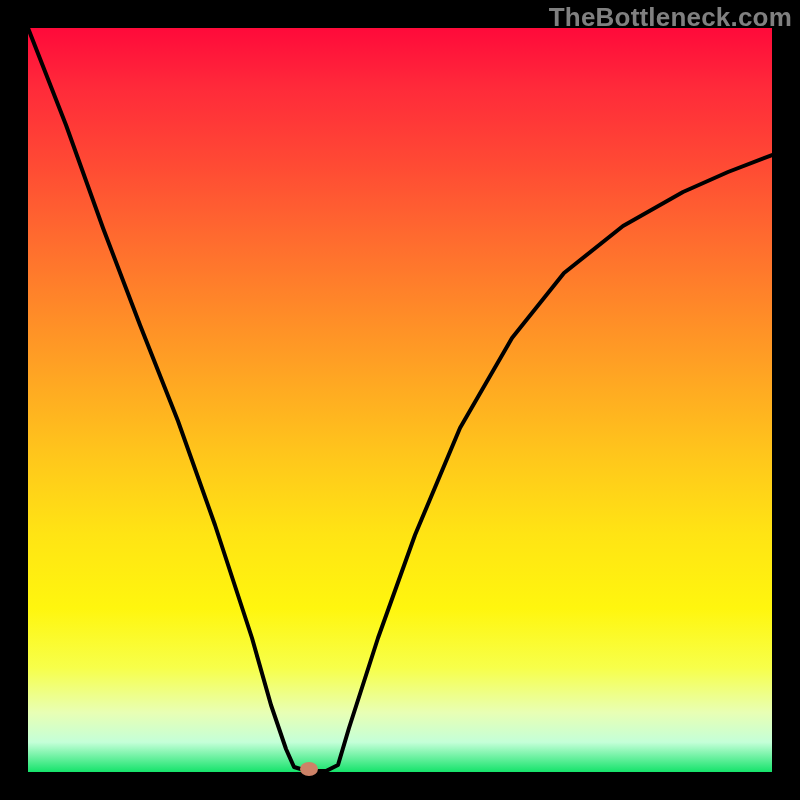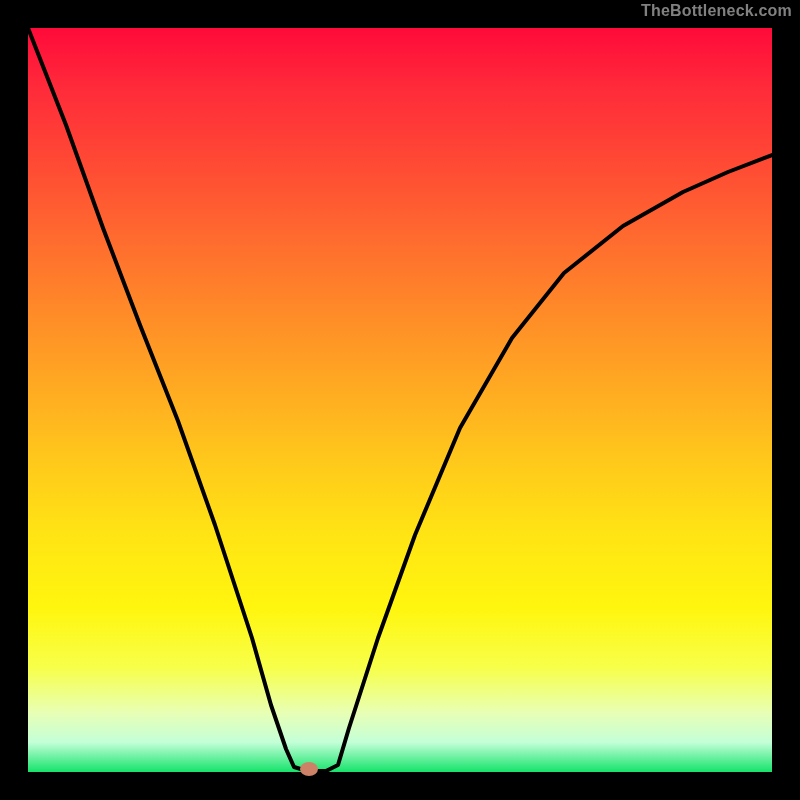--- a/index.html
+++ b/index.html
@@ -45,21 +45,21 @@
     height: 14px;
     border-radius: 50%;
     background: #cd8267;
     transform: translate(-50%, -50%);
   }
   .watermark {
     position: absolute;
     top: 2px;
     right: 8px;
     font-family: Arial, Helvetica, sans-serif;
-    font-size: 16px;
+    font-size: 26px;
     font-weight: 600;
     color: #808080;
     letter-spacing: 0.2px;
   }
 </style>
 </head>
 <body>
 
 <div class="watermark">TheBottleneck.com</div>
 

